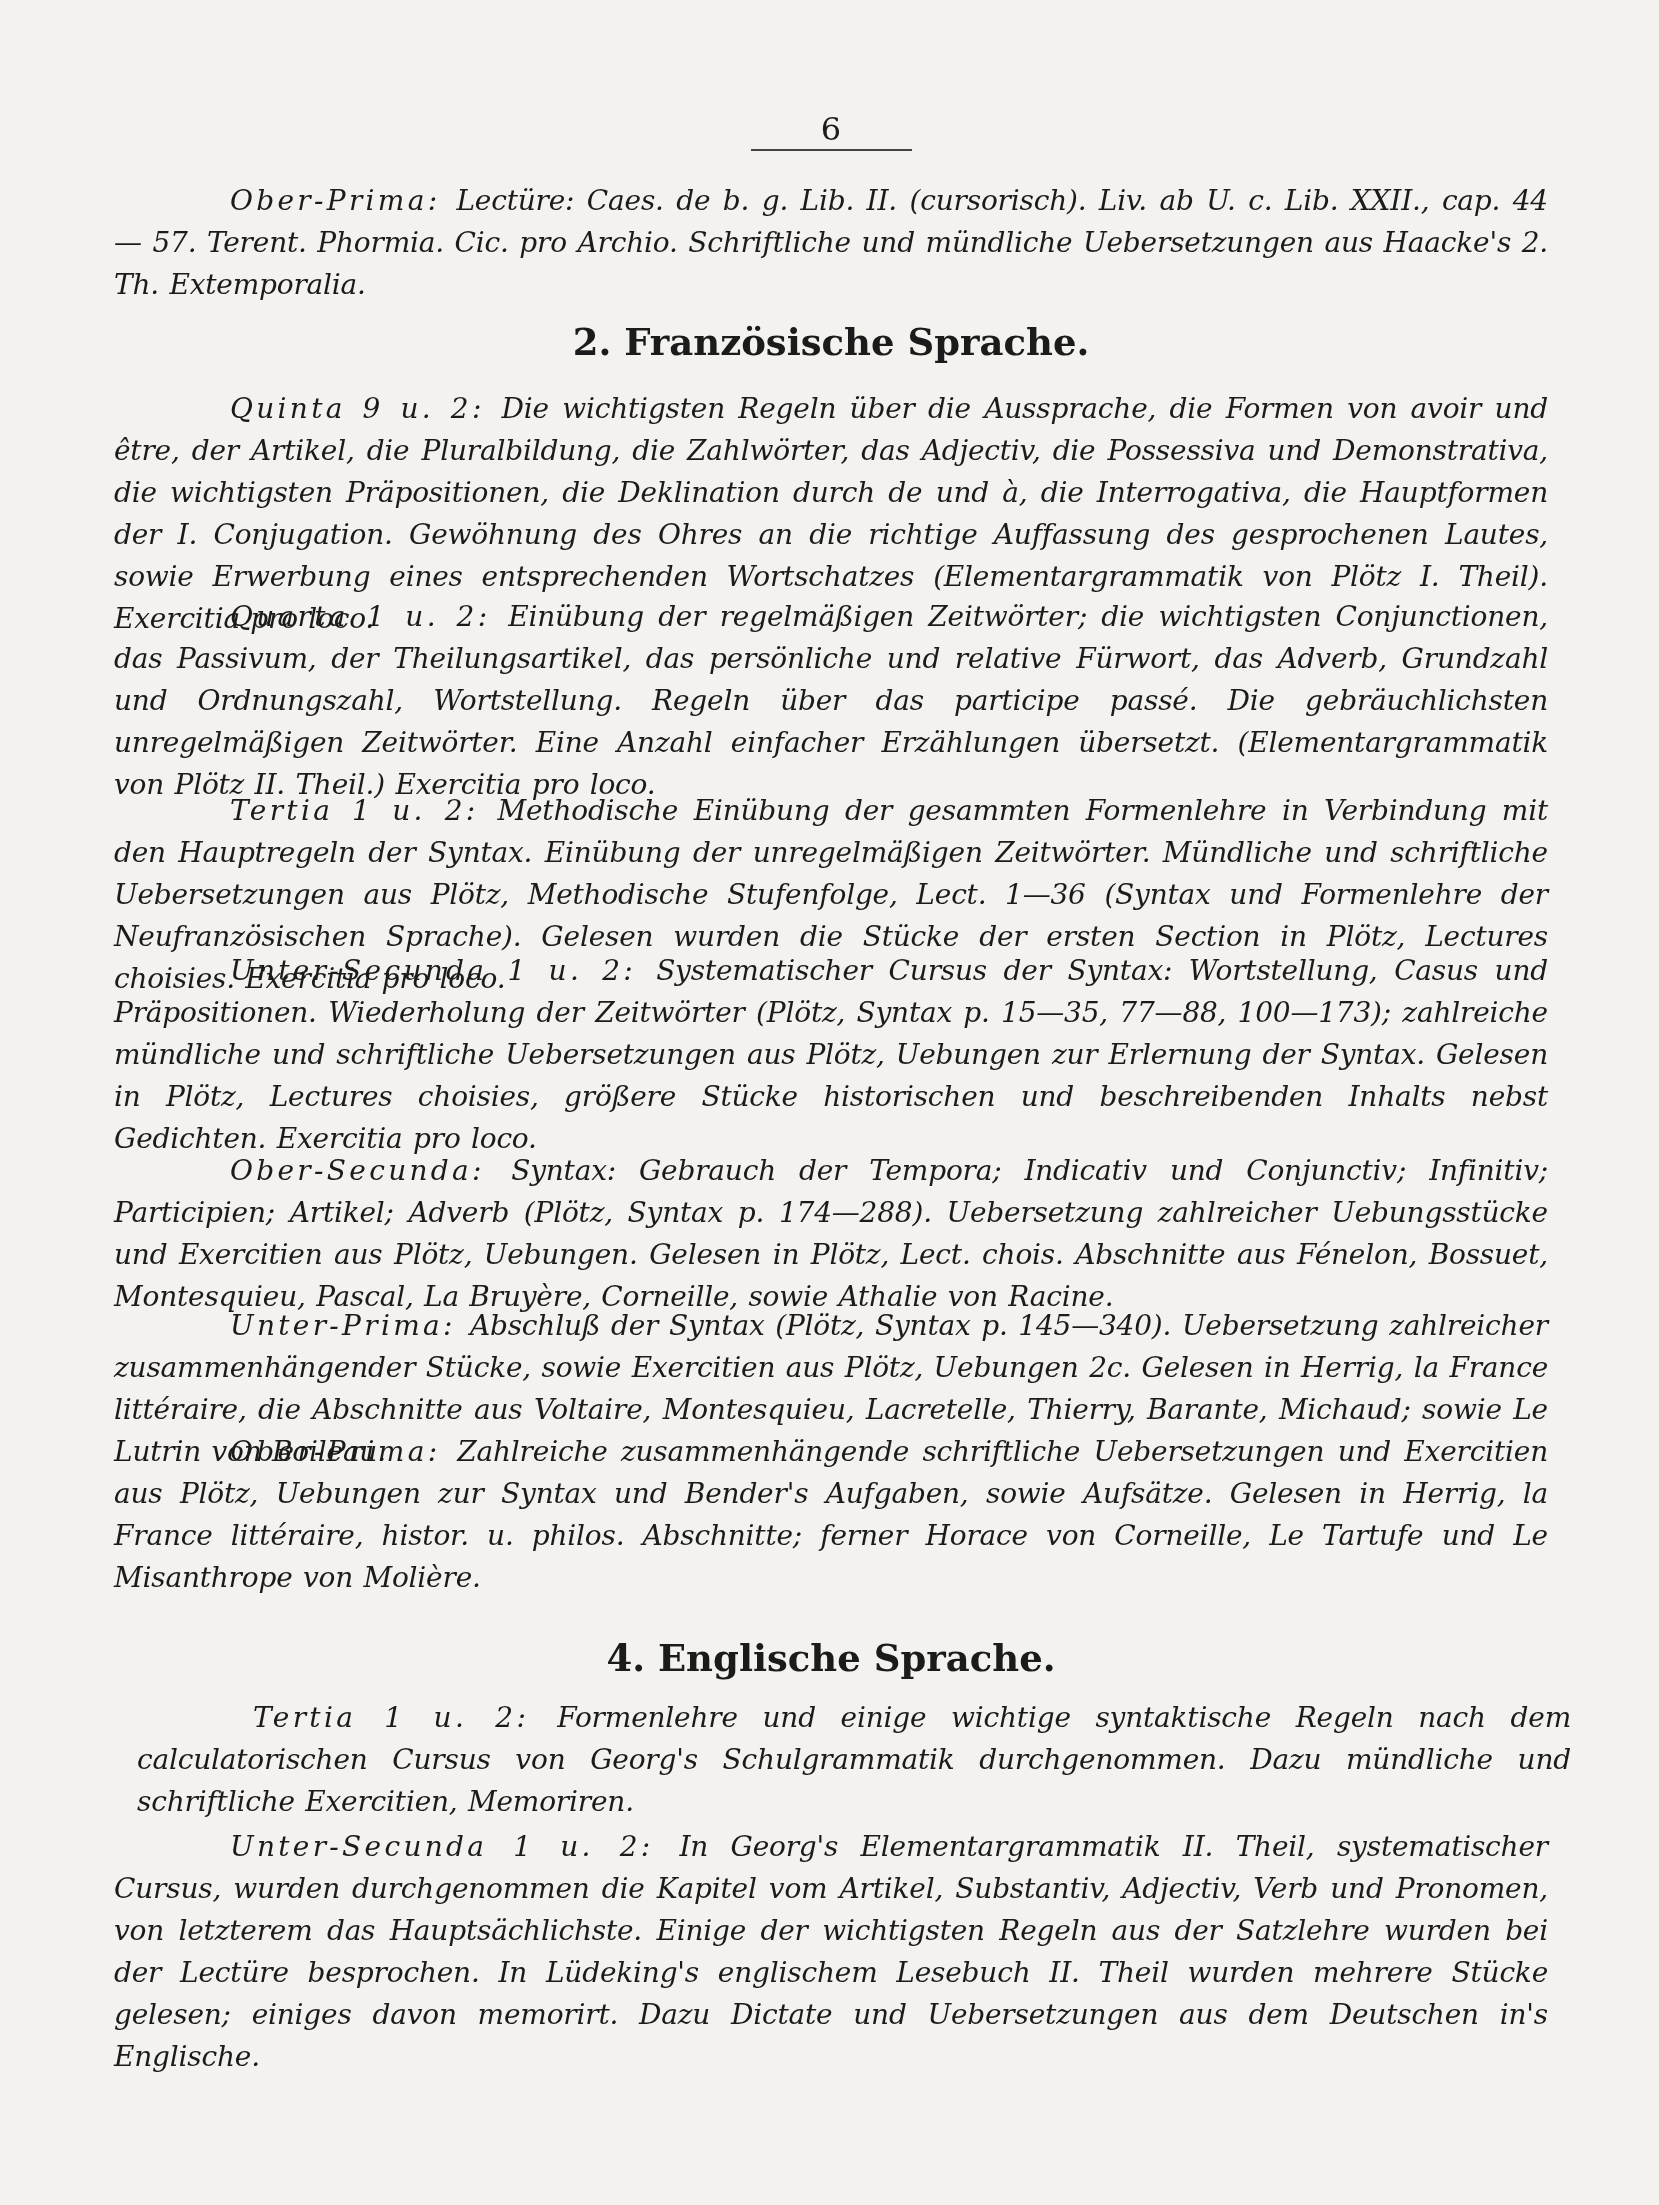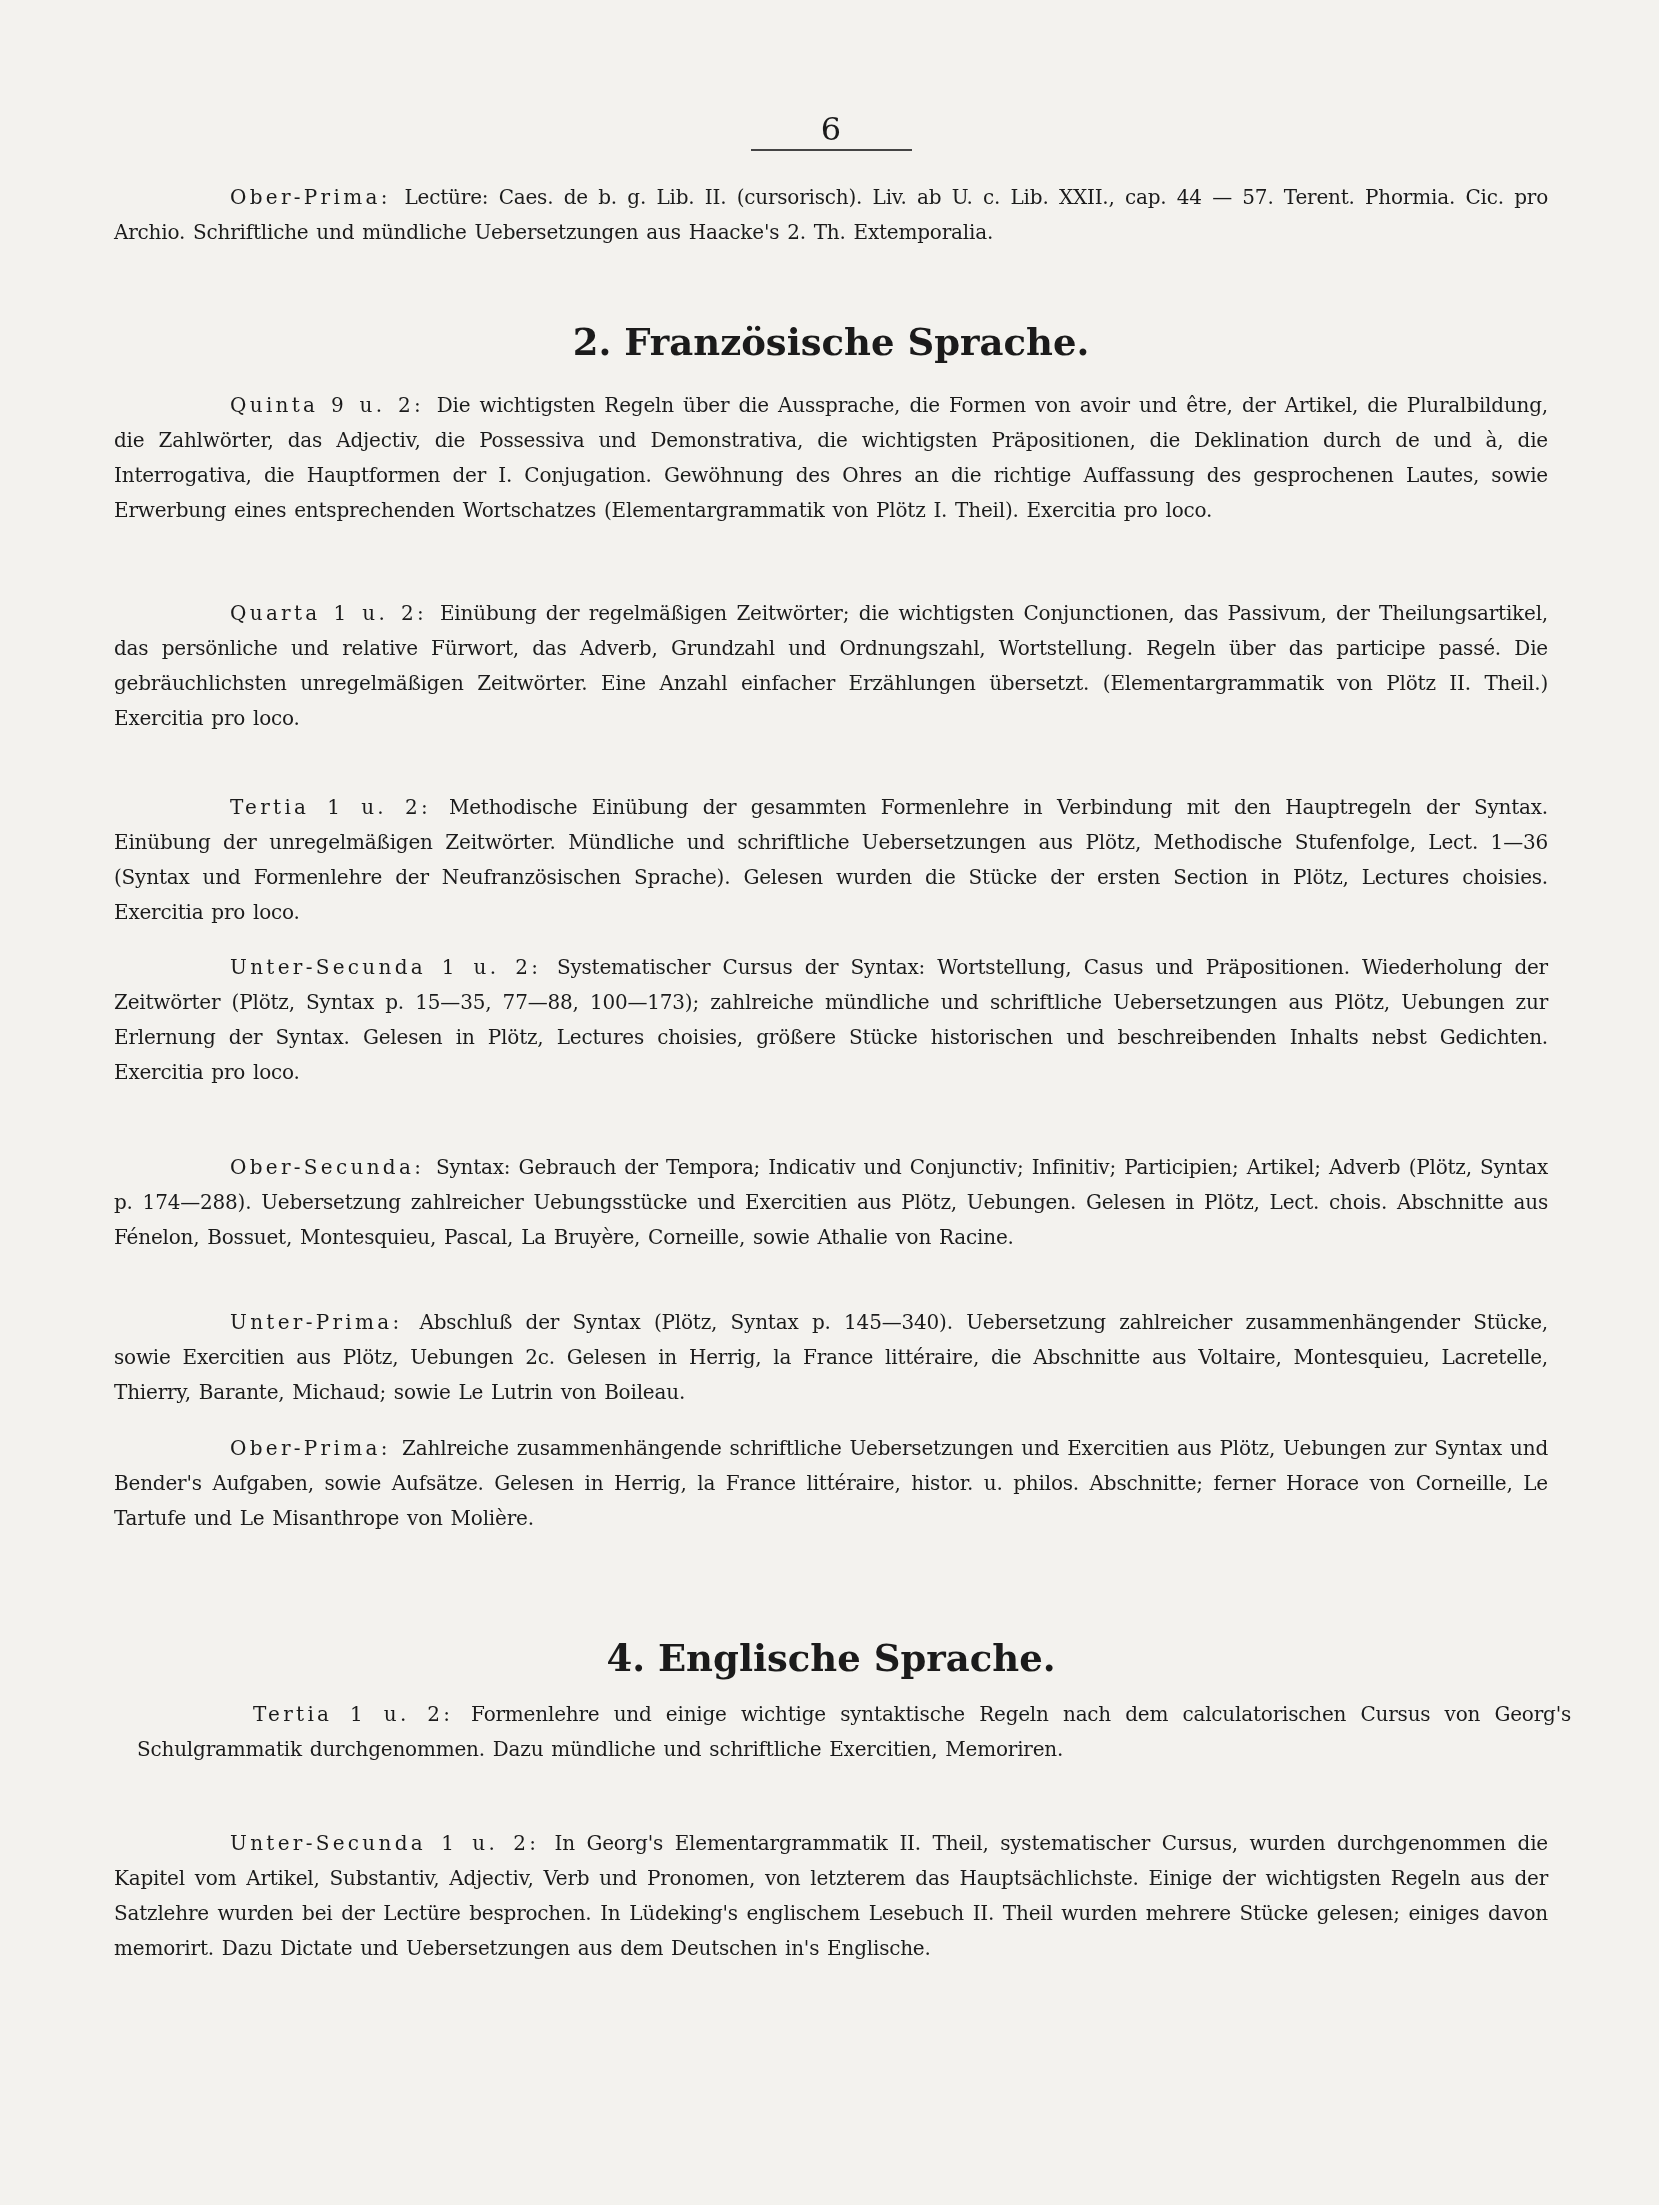--- a/index.html
+++ b/index.html
@@ -16,23 +16,23 @@
   }
   .page-number {
     position: absolute; left: 0; top: 111px; width: 1434px;
     text-align: center; font-size: 32px; line-height: 37px;
   }
   .page-rule {
     position: absolute; left: 637px; top: 149px; width: 161px; height: 1.7px; background: #444;
   }
   .block { position: absolute; left: 0; width: 1434px; }
   .para {
-    font-size: 20px; line-height: 35px;
+    font-size: 28px; line-height: 42px;
     text-align: justify; text-align-last: left;
-    letter-spacing: -0.2px; word-spacing: 1.7px;
+    letter-spacing: -0.2px; word-spacing: 1.7px; font-style: italic;
   }
   .para .lead {
     letter-spacing: 3.3px;
   }
   .indent { text-indent: 116px; }
   .heading {
     text-align: center; font-size: 37px; font-weight: bold; line-height: 50px;
   }
 </style>
 </head>

